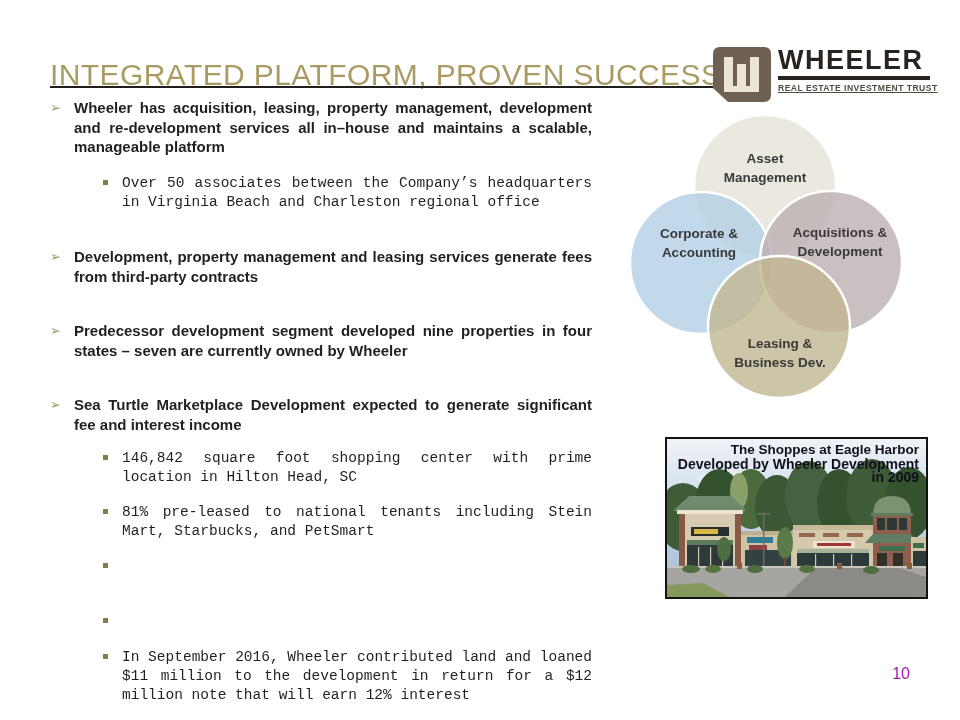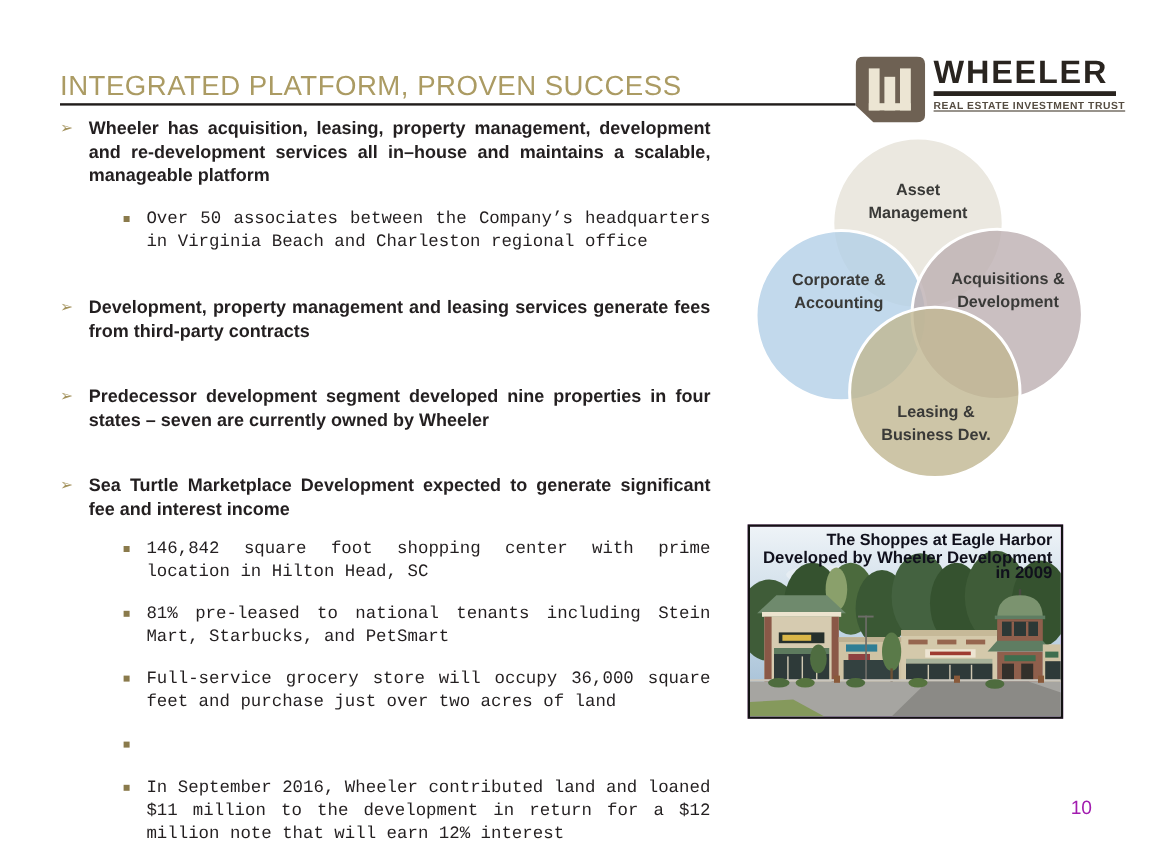--- a/index.html
+++ b/index.html
@@ -6,21 +6,21 @@
   body{
     width:960px;height:720px;position:relative;overflow:hidden;
     background:#ffffff;color:#231f20;
     font-family:"Liberation Sans", "DejaVu Sans", sans-serif;
   }
   .slide{position:absolute;inset:0;}
 
   
   .title{
     position:absolute;left:50px;top:58px;
-    font-size:23px;letter-spacing:0.4px;color:#ab9b63;font-weight:400;
+    font-size:30px;letter-spacing:0.4px;color:#ab9b63;font-weight:400;
     white-space:nowrap;
   }
   .title-rule{position:absolute;left:50px;top:86px;width:663px;height:2px;background:#211d1b;}
 
   .logo{position:absolute;left:713px;top:47px;display:flex;align-items:flex-start;}
   .logo-text{margin-left:7px;width:152px;}
   .brand{font-size:27px;font-weight:bold;letter-spacing:1.5px;color:#29241f;line-height:27px;white-space:nowrap;}
   .brand-rule{height:4px;background:#29241f;margin-top:2px;}
   .tagline{font-size:8.6px;letter-spacing:0.45px;color:#554c41;margin-top:3px;white-space:nowrap;font-weight:bold;text-decoration:underline;}
 
@@ -45,21 +45,21 @@
   .vlabel{
     position:absolute;transform:translate(-50%,-50%);
     text-align:center;font-weight:bold;font-size:13.5px;line-height:18.5px;color:#3a3a38;
   }
   .vl0{left:143px;top:60px;width:100px;}
   .vl1{left:77px;top:135px;width:100px;}
   .vl2{left:218px;top:134px;width:112px;}
   .vl3{left:158px;top:245px;width:112px;}
 
   
-  .photo{position:absolute;left:623px;top:437px;width:259px;height:158px;border:2px solid #121212;background:#f0abfc;}
+  .photo{position:absolute;left:665px;top:437px;width:259px;height:158px;border:2px solid #121212;background:#14b8a6;}
   .photo svg{position:absolute;inset:0;}
   .caption{position:absolute;top:2px;left:4px;right:7px;text-align:right;color:#10101c;z-index:2;}
   .cap1{font-size:13.5px;font-weight:bold;line-height:17px;}
   .cap2{font-size:14px;font-weight:bold;line-height:13px;}
 
   .pagenum{position:absolute;left:876px;top:665px;width:34px;text-align:right;font-size:16px;color:#a21caf;}
 </style>
 </head>
 <body>
 
@@ -106,21 +106,20 @@
   <div class="item l2 i5">
     <span class="sq"></span>
     <p class="txt">146,842 square foot shopping center with prime location in Hilton Head, SC</p>
   </div>
   <div class="item l2 i6">
     <span class="sq"></span>
     <p class="txt">81% pre-leased to national tenants including Stein Mart, Starbucks, and PetSmart</p>
   </div>
   <div class="item l2 i7">
     <span class="sq"></span>
-    <p class="txt">Full-service grocery store will occupy 36,000 square feet and purchase just over two acres of land</p>
   </div>
   <div class="item l2 i8">
     <span class="sq"></span>
   </div>
   <div class="item l2 i9">
     <span class="sq"></span>
     <p class="txt">In September 2016, Wheeler contributed land and loaned $11 million to the development in return for a $12 million note that will earn 12% interest</p>
   </div>
 
   <div class="venn">

